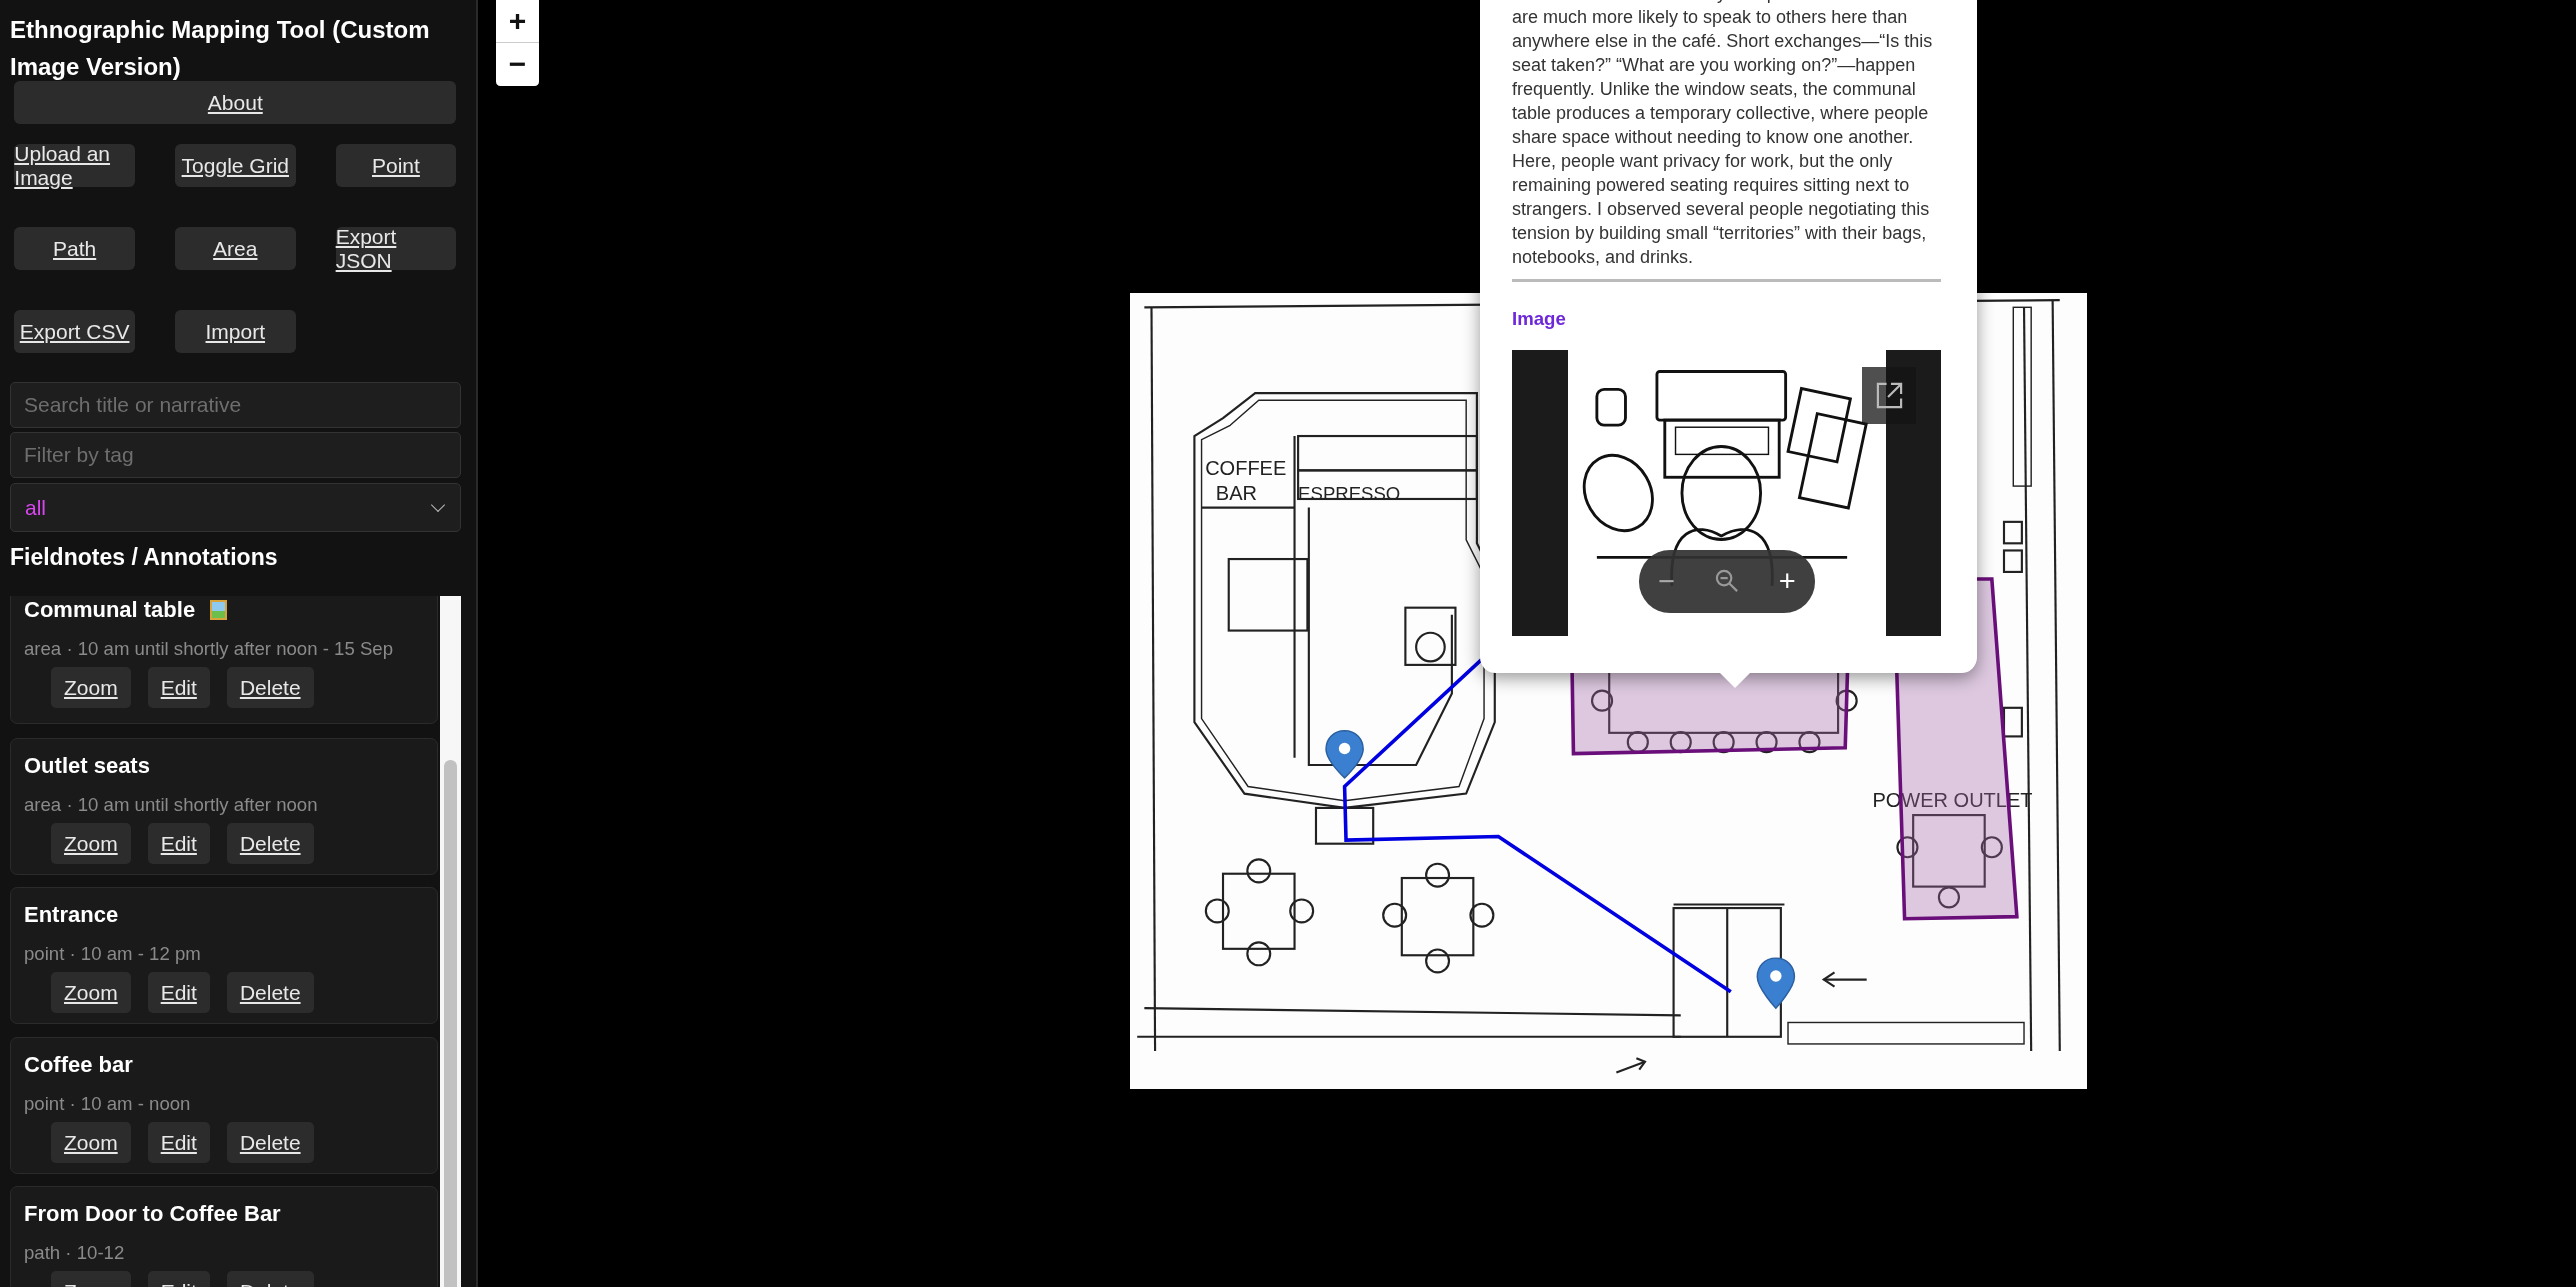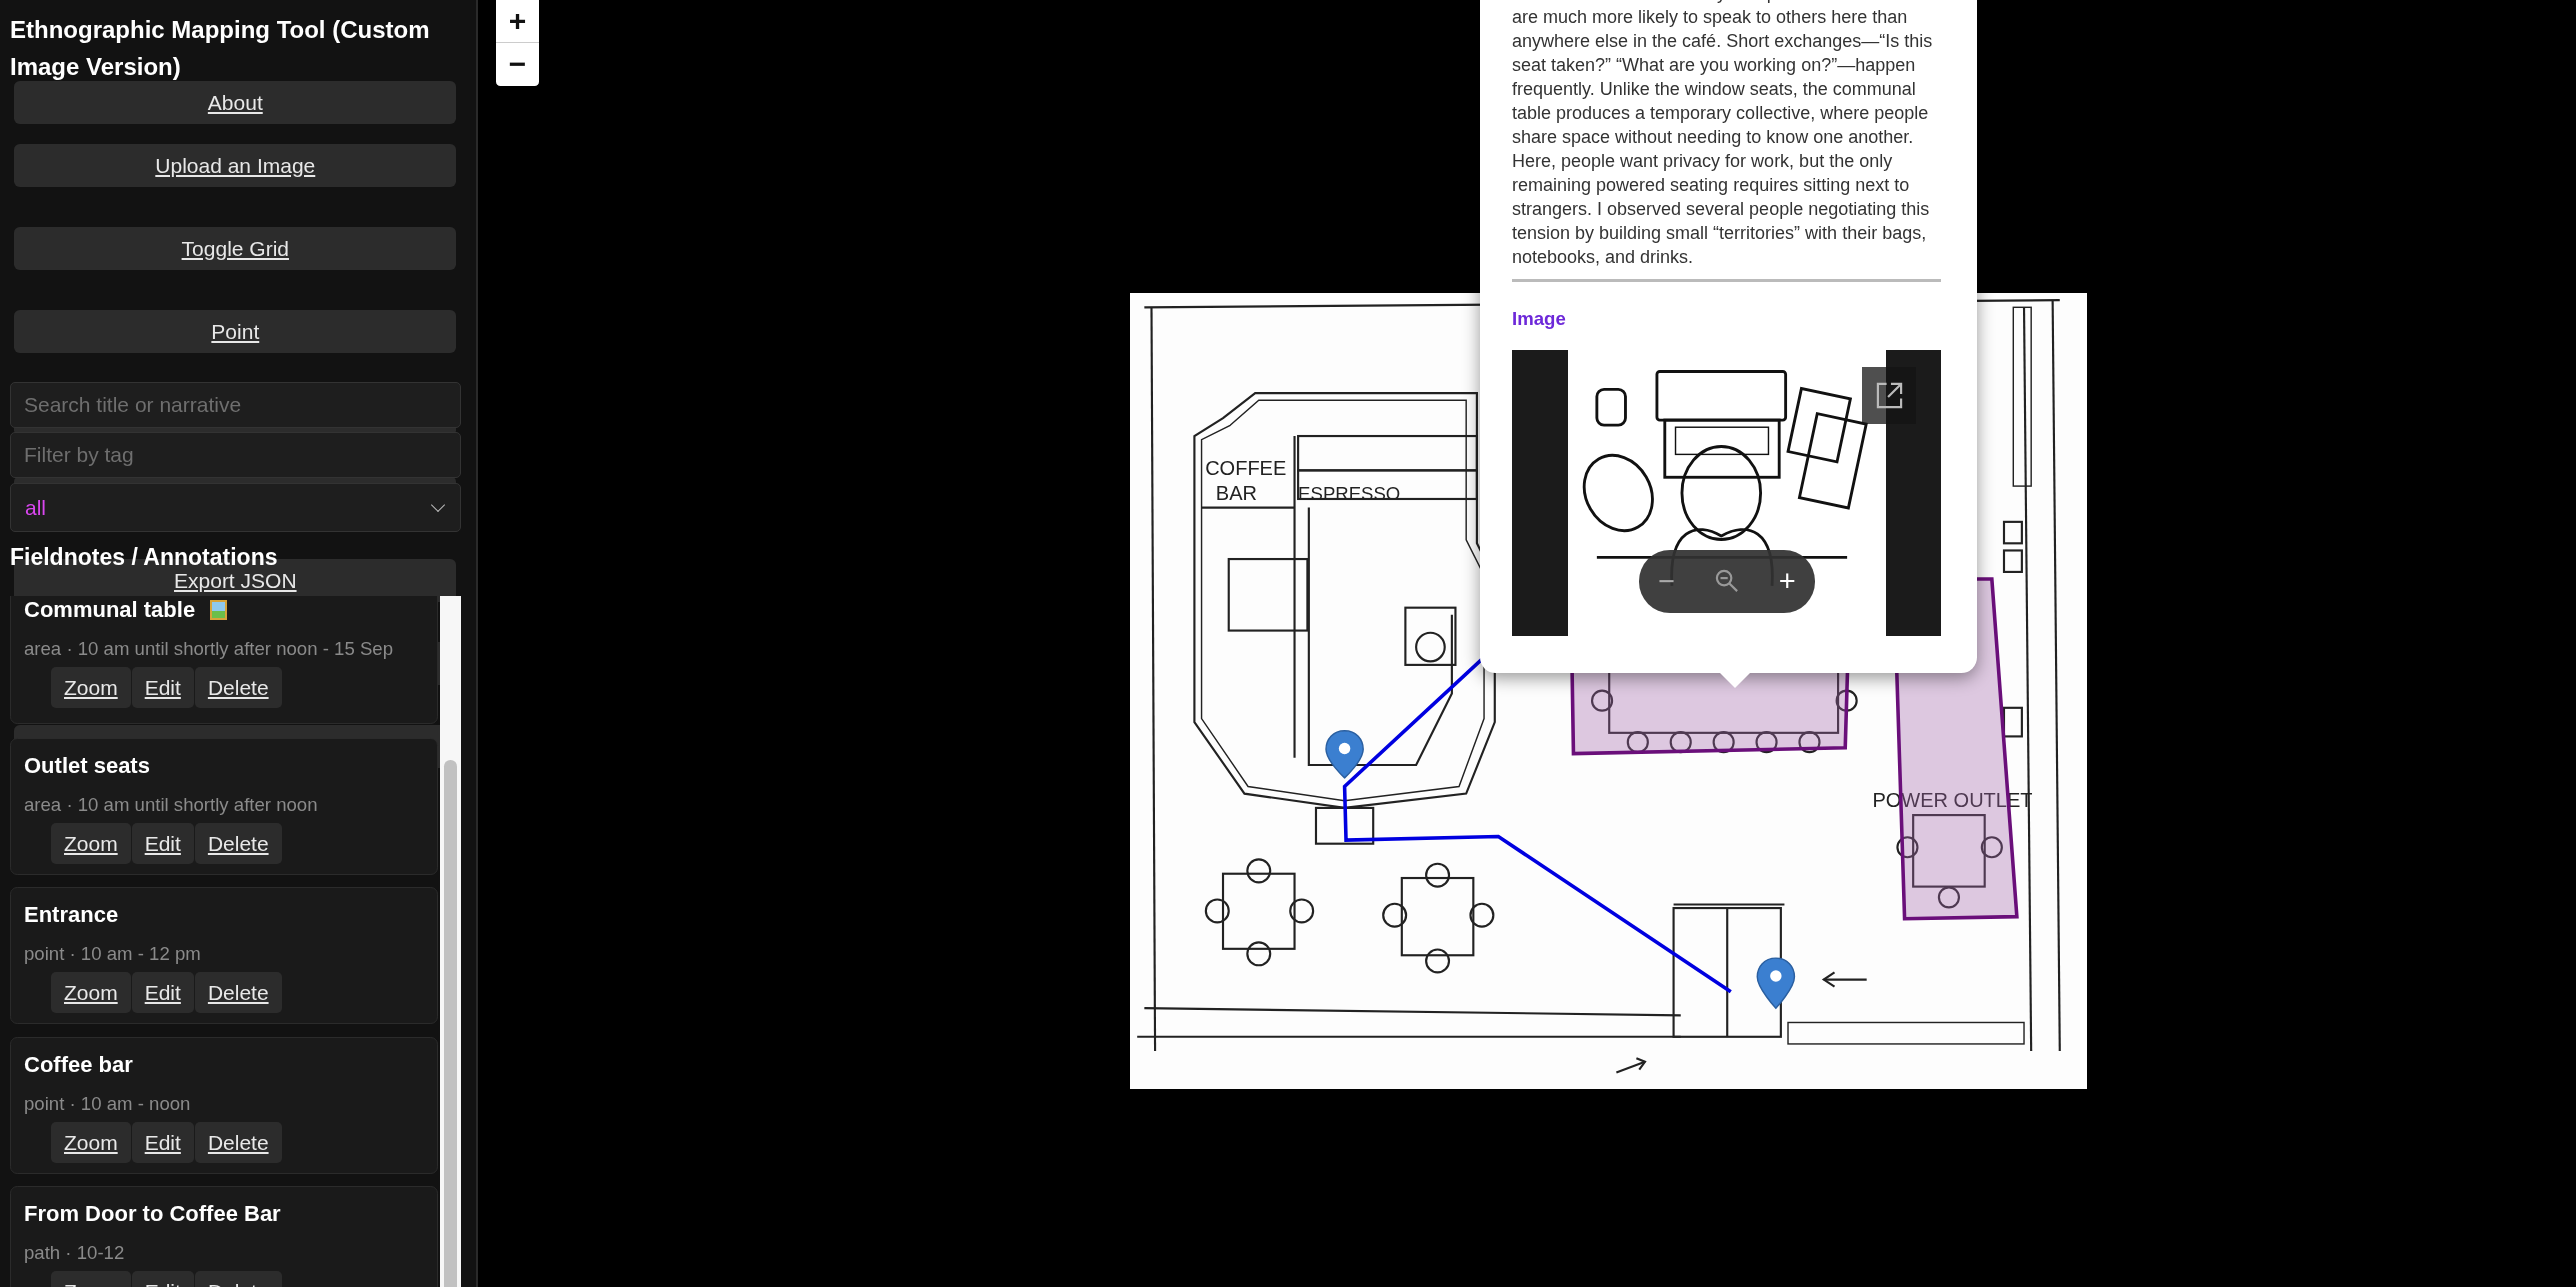--- a/index.html
+++ b/index.html
@@ -1,33 +1,33 @@
 <!DOCTYPE html>
 <html style="font-size:11.4px"><head>
 <meta charset="utf-8">
 <style>
   * { box-sizing: border-box; margin: 0; padding: 0; }
   html, body { width: 2576px; height: 1287px; overflow: hidden; background: #000; font-family: "Liberation Sans", sans-serif; }
   .sidebar { position: absolute; left: 0; top: 0; width: 478px; height: 1287px; background: #121212; border-right: 2.1px solid #2a2a2a; padding: 0 10px; }
   .app-title { color: #fff; font-weight: bold; font-size: 24px; line-height: 37px; padding-top: 11.4px; }
   .btn { background: #2c2c2c; color: #e8e8e8; border-radius: 5.7px; font-size: 21px; display: flex; align-items: center; justify-content: center; height: 43px; cursor: pointer; text-decoration: underline; }
   .btn-full { position: absolute; left: 14.3px; width: 442px; top: 81px; }
-  .btn-grid { position: absolute; left: 14.3px; width: 442px; display: grid; grid-template-columns: 1fr; column-gap: 14.3px; row-gap: 14.3px; top: 144px; gap: 40px; }
+  .btn-grid { position: absolute; left: 14.3px; width: 442px; display: grid; grid-template-columns: 1fr 1fr 1fr; column-gap: 14.3px; row-gap: 14.3px; top: 144px; gap: 40px; }
   .btn-grid .btn { height: 43px; }
   .inp { position: absolute; left: 10px; width: 451px; height: 46px; background: #1e1e1e; border: 1.4px solid #333; border-radius: 5px; color: #6e6e6e; font-size: 21px; padding: 0 13px; display: flex; align-items: center; }
   .select { color: #d946ef; justify-content: space-between; padding-left: 14px; }
   .chev { width: 10px; height: 10px; border-right: 1.4px solid #bbb; border-bottom: 1.4px solid #bbb; transform: rotate(45deg); margin-top: -5.7px; margin-right: 4.3px; }
   .section-title { position: absolute; left: 10px; top: 544px; color: #fff; font-weight: bold; font-size: 23px; }
   .list { position: absolute; left: 10px; top: 596px; width: 451px; height: 692px; overflow: hidden; }
   .scroll-track { position: absolute; right: 0; top: 0; width: 21.5px; height: 100%; background: #f7f7f7; }
   .scroll-thumb { position: absolute; right: 4.3px; top: 164px; width: 13px; height: 544px; background: #c1c1c1; border-radius: 6.4px; }
   .card { position: absolute; left: 0; width: 428px; background: #1a1a1a; border: 1.4px solid #2b2b2b; border-radius: 7.2px; padding: 0 13px; }
   .card-title { color: #fff; font-weight: bold; font-size: 22px; margin-top: 14.3px; display: flex; align-items: center; gap: 15px; }
   .card-meta { color: #8a8a8a; font-size: 18.6px; margin-top: 15px; }
-  .card-actions { display: flex; gap: 1px; margin-top: 7.2px; padding-left: 27px; }
+  .card-actions { display: flex; gap: 17px; margin-top: 7.2px; padding-left: 27px; }
   .card-actions .btn { height: 41px; font-size: 21px; padding: 0 13px; border-radius: 5px; }
   .pic-icon { width: 17px; height: 20px; background: linear-gradient(#8ec9ef 55%, #6bbf4a 55%); border: 2.1px solid #d6a43a; display: inline-block; }
   .map { position: absolute; left: 479px; top: 0; width: 2097px; height: 1287px; background: #000; overflow: hidden; }
   .zoom-ctrl { position: absolute; left: 17px; top: 0; width: 43px; height: 86px; background: #fff; border-radius: 0 0 4.3px 4.3px; }
   .zoom-ctrl div { height: 42px; display: flex; align-items: center; justify-content: center; font-size: 30px; color: #111; font-weight: bold; }
   .zoom-ctrl .sep { height: 1.4px; background: #ccc; }
   .floor { position: absolute; left: 651px; top: 293px; width: 957px; height: 796px; background: #fdfdfd; }
   .popup { position: absolute; left: 1001px; top: -14.3px; width: 497px; height: 687px; background: #fff; border-radius: 0 0 15.7px 15.7px; box-shadow: 0 4.3px 17px rgba(0,0,0,0.4); padding: 0 36px 0 32px; }
   .popup-tip { position: absolute; left: 1239px; top: 671px; width: 0; height: 0; border-left: 17px solid transparent; border-right: 17px solid transparent; border-top: 17px solid #fff; }
   .narr { color: #333; font-size: 18px; line-height: 24px; margin-top: -4.3px; }

